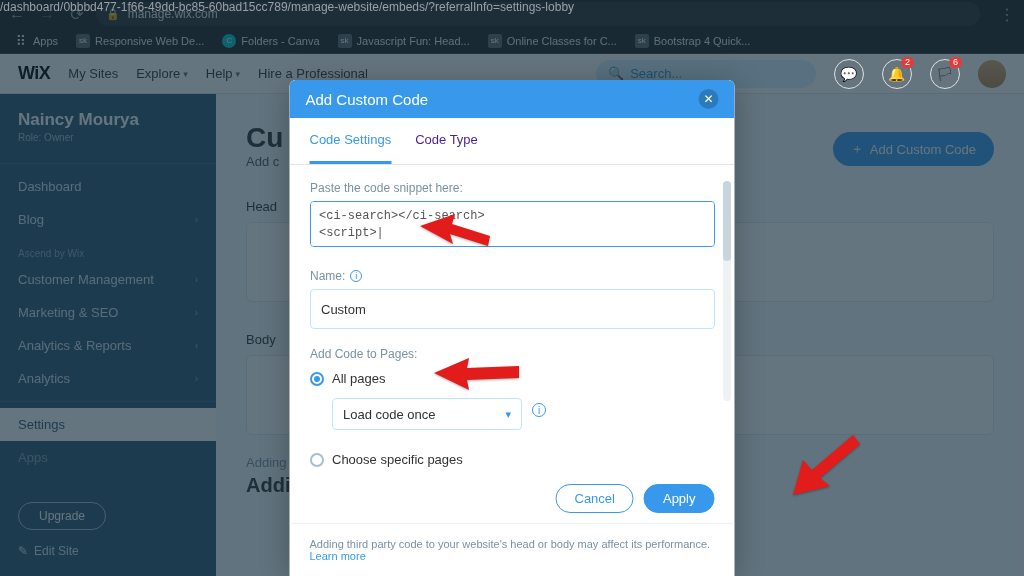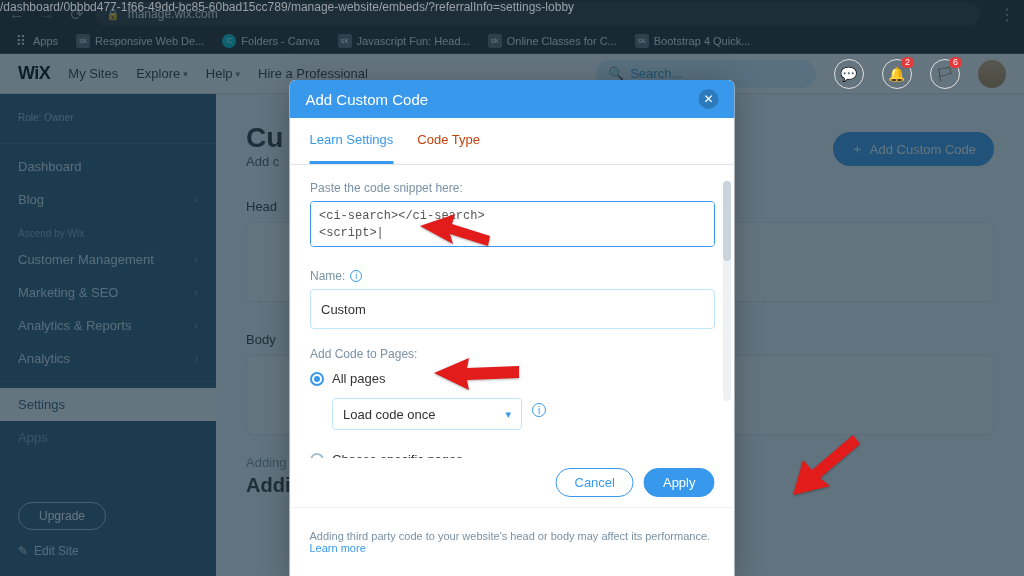--- a/index.html
+++ b/index.html
@@ -57,40 +57,40 @@
   .section-box { background:#fff; border:1px solid #e0e6eb; border-radius:6px; height:80px; margin-top:8px;}
 
   
   .dim { position: absolute; inset: 0; background: rgba(22,45,61,0.66); }
 
   
   .modal { position: absolute; top: 80px; left: 50%; transform: translateX(-50%); width: 445px; background: #fff; border-radius: 6px 6px 0 0; box-shadow: 0 4px 30px rgba(0,0,0,0.25); display:flex; flex-direction:column; height: 496px; overflow:hidden;}
   .m-head { background: #3899ec; color: #fff; height: 38px; display: flex; align-items: center; padding: 0 16px; font-size: 15px; border-radius: 6px 6px 0 0; justify-content:space-between;}
   .m-close { width:20px; height:20px; background:rgba(0,0,0,0.2); border-radius:50%; color:#fff; display:flex; align-items:center; justify-content:center; font-size:12px; cursor:pointer;}
   .m-tabs { display:flex; gap: 24px; padding: 0 20px; border-bottom: 1px solid #e0e6eb; }
-  .m-tab { padding: 14px 0; font-size: 13px; color: #c2410c; cursor:pointer; border-bottom: 3px solid transparent;}
+  .m-tab { padding: 14px 0; font-size: 13px; color: #4c1d95; cursor:pointer; border-bottom: 3px solid transparent;}
   .m-tab.active { color: #3899ec; border-bottom-color:#3899ec; }
   .m-body { padding: 16px 20px 10px; flex:1; overflow-y:auto; position:relative;}
   .m-label { font-size: 12px; color: #7a92a5; margin-bottom: 6px; display:flex; align-items:center; gap:5px;}
   .m-label .info { width:12px; height:12px; border:1px solid #3899ec; border-radius:50%; color:#3899ec; font-size:9px; display:inline-flex; align-items:center; justify-content:center;}
   .code-ta { width: 100%; height: 46px; border: 1px solid #3899ec; border-radius: 4px; padding: 6px 8px; font-family: "Courier New", monospace; font-size: 12px; color: #555; resize:none; line-height:1.4;}
   .name-inp { width:100%; height:40px; border:1px solid #c1e4fe; border-radius:4px; padding:0 10px; font-size:13px; color:#333;}
   .gap { height: 18px; }
   .radio-row { display:flex; align-items:center; gap:8px; font-size:13px; color:#333; padding: 4px 0; cursor:pointer;}
   .radio { width:14px; height:14px; border:2px solid #3899ec; border-radius:50%; display:inline-flex; align-items:center; justify-content:center;}
   .radio.on::after { content:''; width:6px; height:6px; background:#3899ec; border-radius:50%;}
   .radio.off { border-color:#a7bfd0;}
   .load-sel { margin: 8px 0 0 22px; width: 190px; height:32px; border:1px solid #c1e4fe; border-radius:4px; display:flex; align-items:center; justify-content:space-between; padding:0 10px; font-size:13px; color:#333; cursor:pointer;}
   .load-sel .chev { color:#3899ec; font-size:11px;}
   .sel-row { display: flex; align-items: center; gap: 10px;}
   .m-actions { padding: 10px 20px; display:flex; justify-content:flex-end; gap:10px; border-top:0;}
   .btn { border-radius:16px; padding: 6px 18px; font-size:13px; cursor:pointer;}
   .btn.cancel { background:#fff; border:1px solid #3899ec; color:#3899ec;}
   .btn.apply { background:#3899ec; border:1px solid #3899ec; color:#fff;}
-  .m-foot { padding: 22px 20px; font-size: 11px; color: #7a92a5; border-top:1px solid #eef2f5;}
+  .m-foot { padding: 14px 20px; font-size: 11px; color: #7a92a5; border-top:1px solid #eef2f5;}
   .m-foot a { color:#3899ec; text-decoration:none; cursor:pointer;}
 
   
   .m-scroll { position:absolute; right:4px; top:16px; width:8px; height:220px; background:#eef2f5; border-radius:4px;}
   .m-thumb { width:8px; height:80px; background:#c9d4dc; border-radius:4px; margin-top:0;}
 
   
   .arrow { position:absolute; pointer-events:none; }
   .arrow svg { filter: drop-shadow(0 1px 1px rgba(0,0,0,0.3)); }
 </style>
@@ -156,20 +156,21 @@
   </div>
   <div class="icon-btn">💬</div>
   <div class="icon-btn">🔔<span class="badge">2</span></div>
   <div class="icon-btn">🏳<span class="badge">6</span></div>
   <div class="avatar"></div>
 </div>
 
 <div class="main">
   <div class="sidebar">
     <div class="sb-user">
+      <div class="sb-name">Naincy Mourya</div>
       <div class="sb-role">Role: Owner</div>
     </div>
     <div class="sb-sep"></div>
     <div class="sb-item">
         <span>Dashboard</span>
       </div>
     <div class="sb-item">
         <span>Blog</span>
         <span class="chev">›</span>
       </div>
@@ -223,21 +224,21 @@
 
   <div class="dim"></div>
 </div>
 
 <div class="modal">
   <div class="m-head">
     <span>Add Custom Code</span>
     <span class="m-close">✕</span>
   </div>
   <div class="m-tabs">
-    <div class="m-tab active">Learn Settings</div>
+    <div class="m-tab active">Code Settings</div>
     <div class="m-tab">Code Type</div>
   </div>
   <div class="m-body">
     <div class="m-scroll">
         <div class="m-thumb"></div>
       </div>
     <div class="m-label">Paste the code snippet here:</div>
     <textarea class="code-ta" style="">&lt;ci-search&gt;&lt;/ci-search&gt;
 &lt;script&gt;|</textarea>
     <div class="gap"></div>

